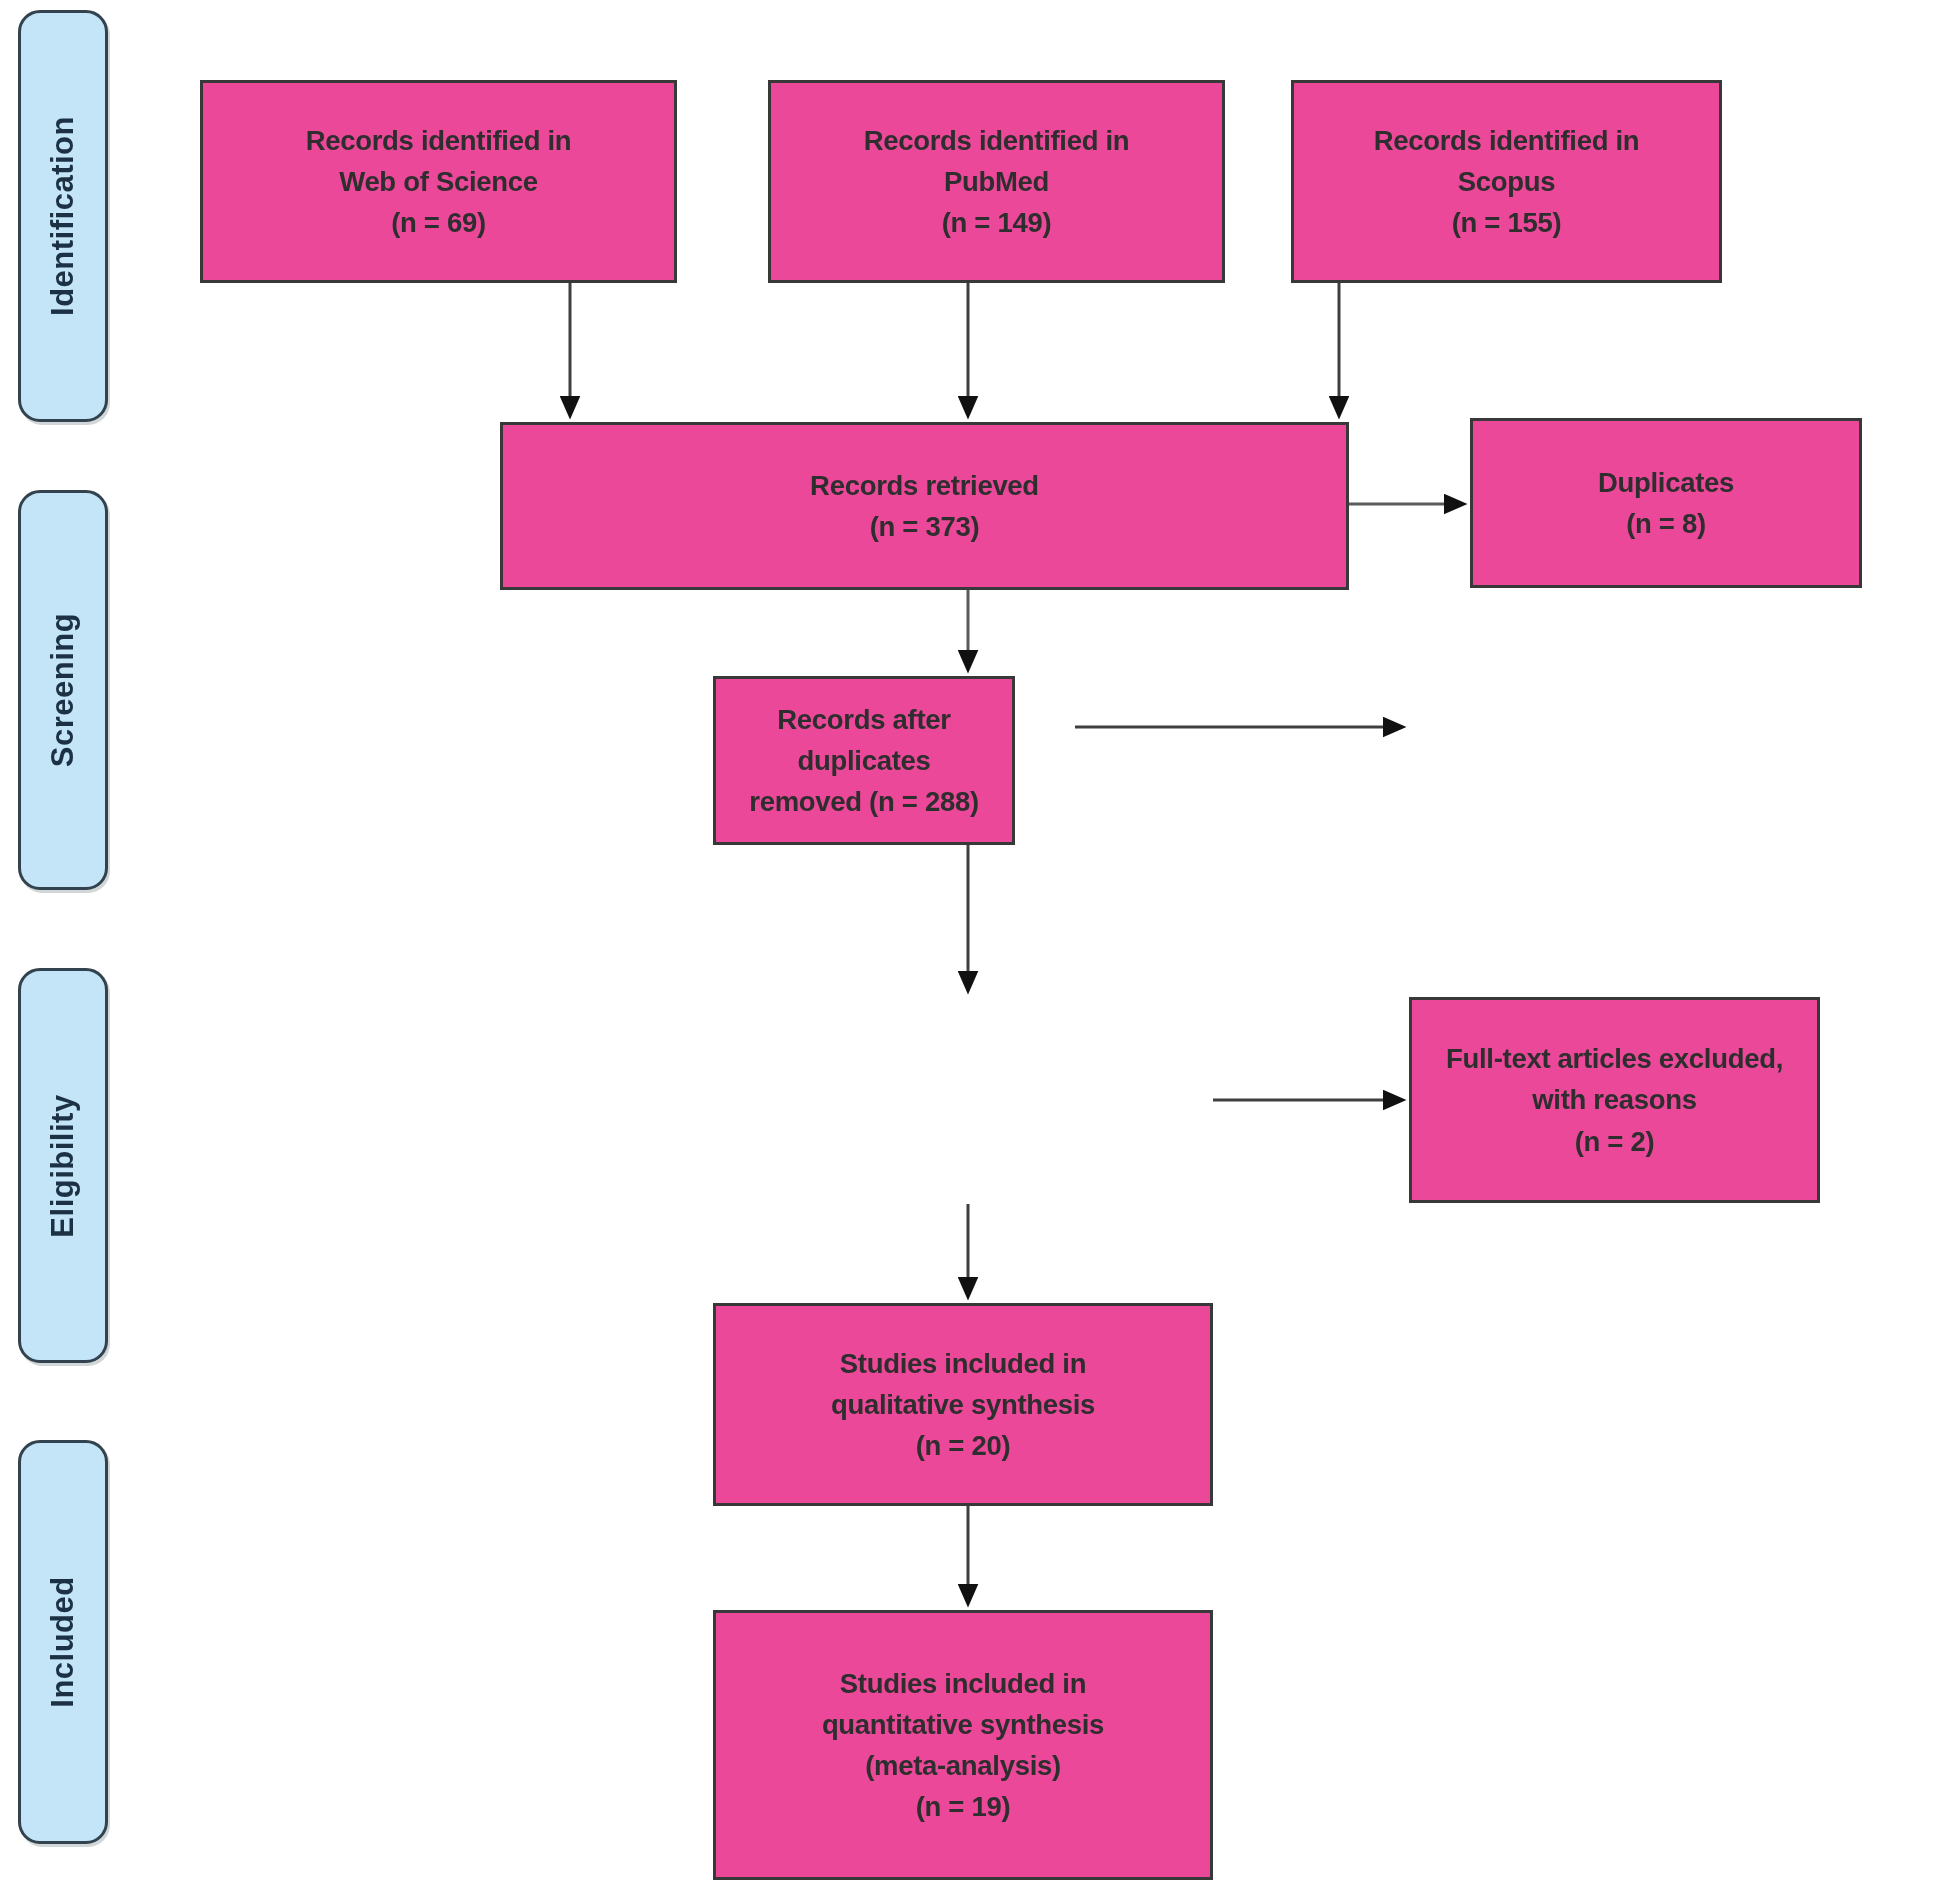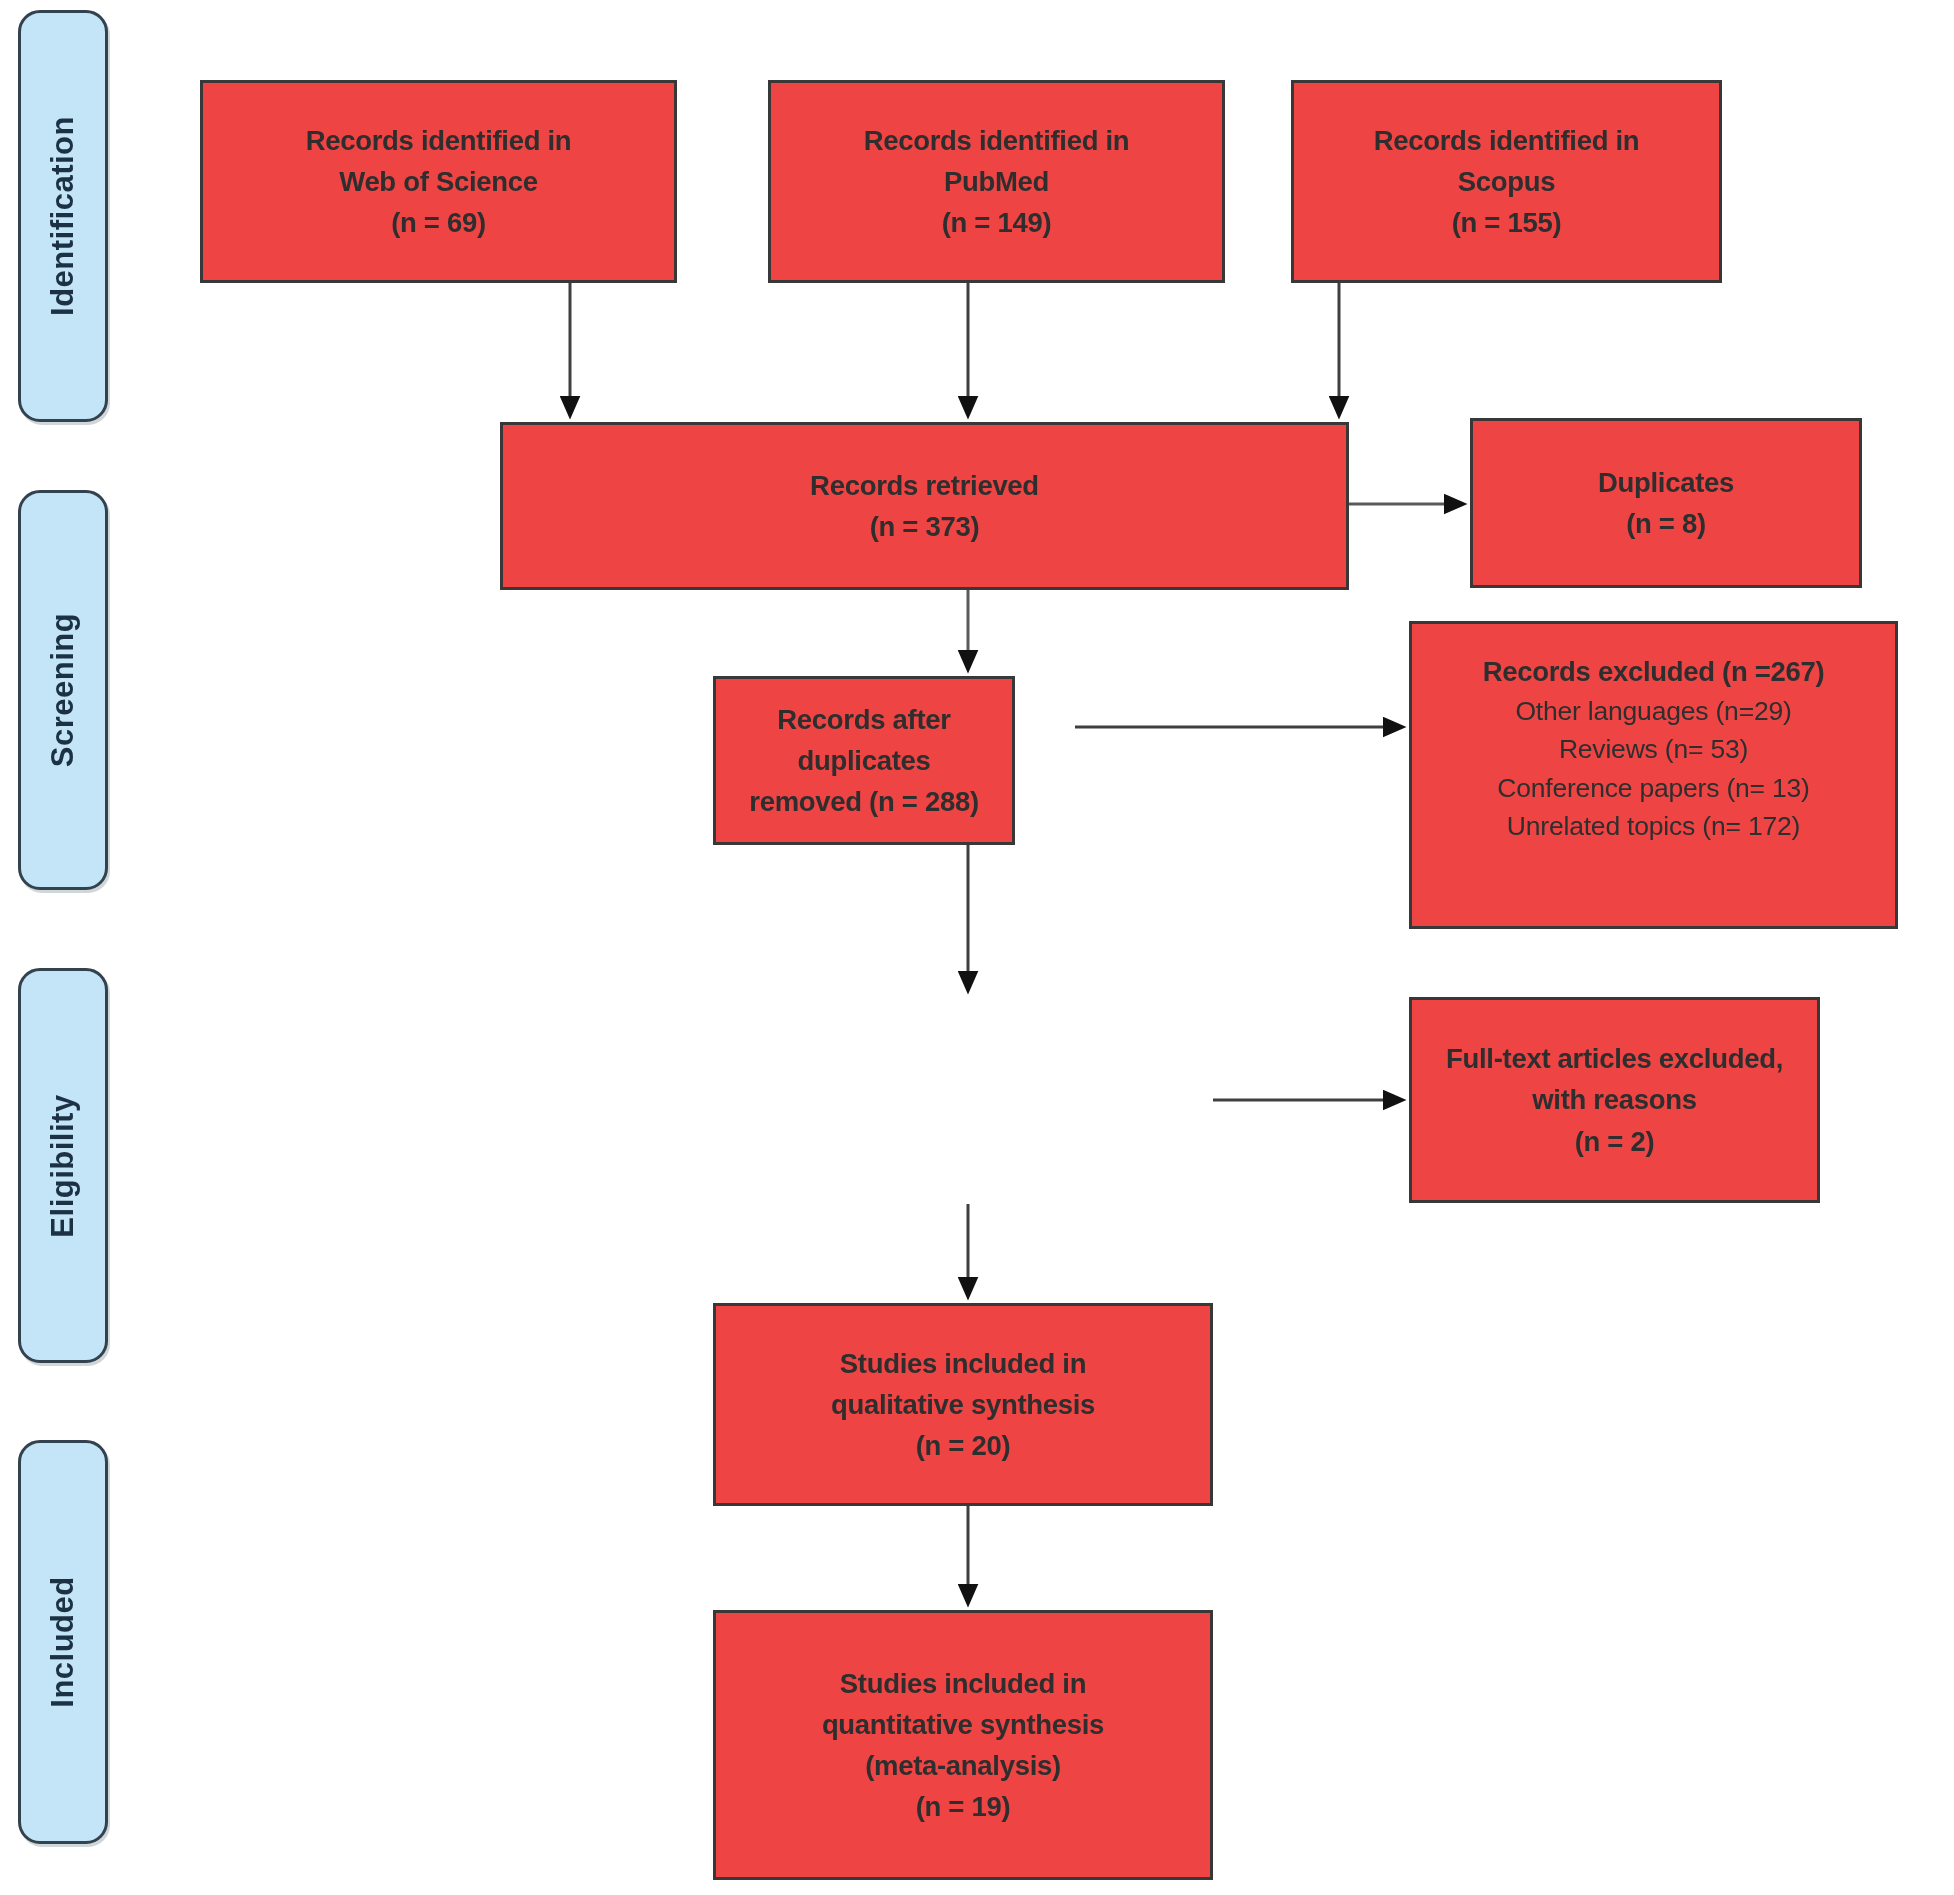--- a/index.html
+++ b/index.html
@@ -32,21 +32,21 @@
   .stage-text {
     transform: rotate(-90deg);
     white-space: nowrap;
     font-size: 31px;
     font-weight: 700;
     letter-spacing: 0.5px;
     color: var(--stage-text, #1d3144);
   }
   .box {
     position: absolute;
-    background: #ef4444;
+    background: #ec4899;
     border: 3px solid var(--box-border, #383838);
     box-sizing: border-box;
     display: flex;
     align-items: center;
     justify-content: center;
     text-align: center;
   }
   .box-text {
     white-space: pre-line;
     font-size: 27.5px;
@@ -148,27 +148,20 @@
 (n = 373)</span>
   </div>
   <div class="box" id="box-duplicates">
     <span class="box-text">Duplicates
 (n = 8)</span>
   </div>
   <div class="box" id="box-after-dup">
     <span class="box-text">Records after duplicates
 removed (n = 288)</span>
   </div>
-  <div class="box detail" id="box-excluded">
-    <span class="detail-title">Records excluded (n =267)</span>
-    <span class="detail-line">Other languages (n=29)</span>
-    <span class="detail-line">Reviews (n= 53)</span>
-    <span class="detail-line">Conference papers (n= 13)</span>
-    <span class="detail-line">Unrelated topics (n= 172)</span>
-  </div>
   <div class="box" id="box-ft-excluded">
     <span class="box-text">Full-text articles excluded,
 with reasons
 (n = 2)</span>
   </div>
   <div class="box" id="box-qualitative">
     <span class="box-text">Studies included in
 qualitative synthesis
 (n = 20)</span>
   </div>

